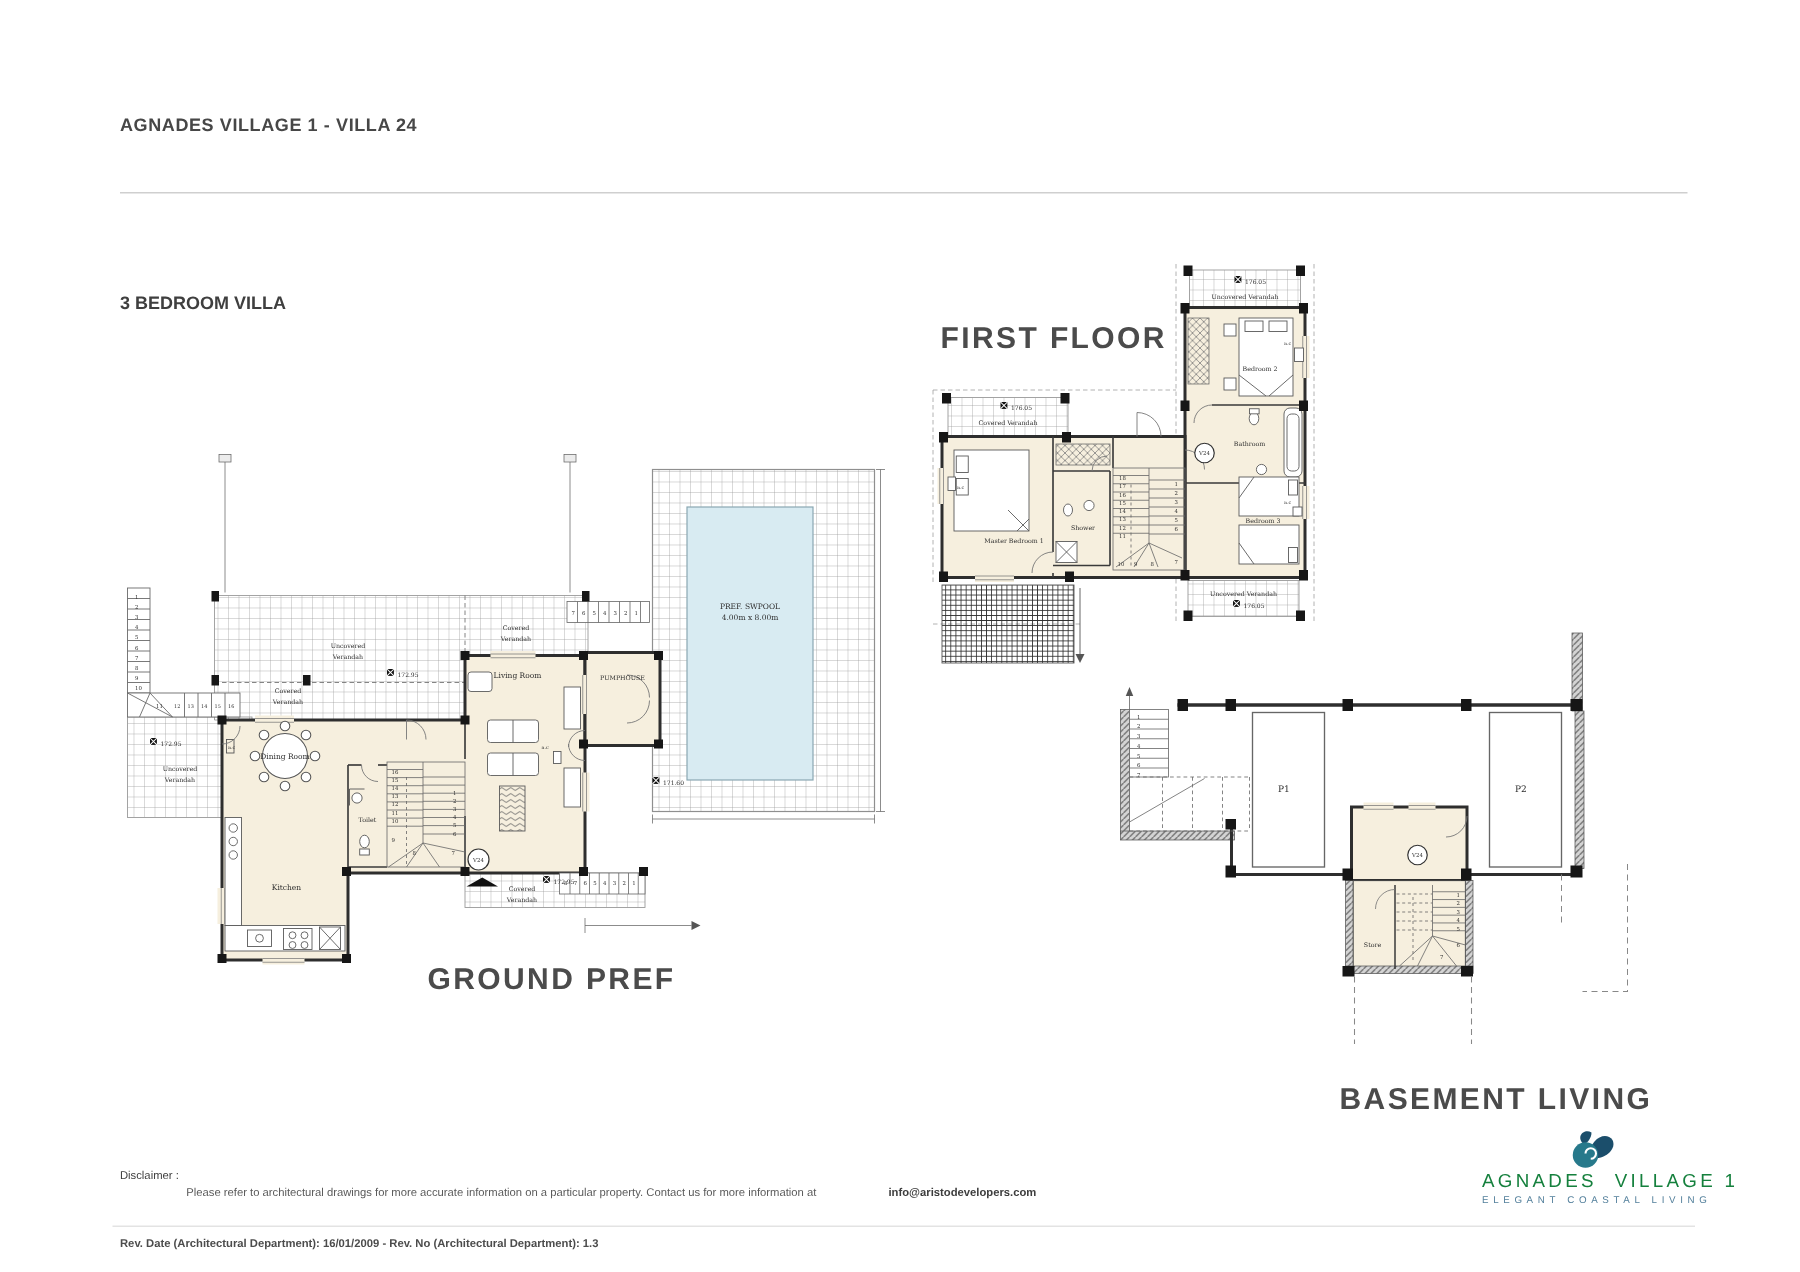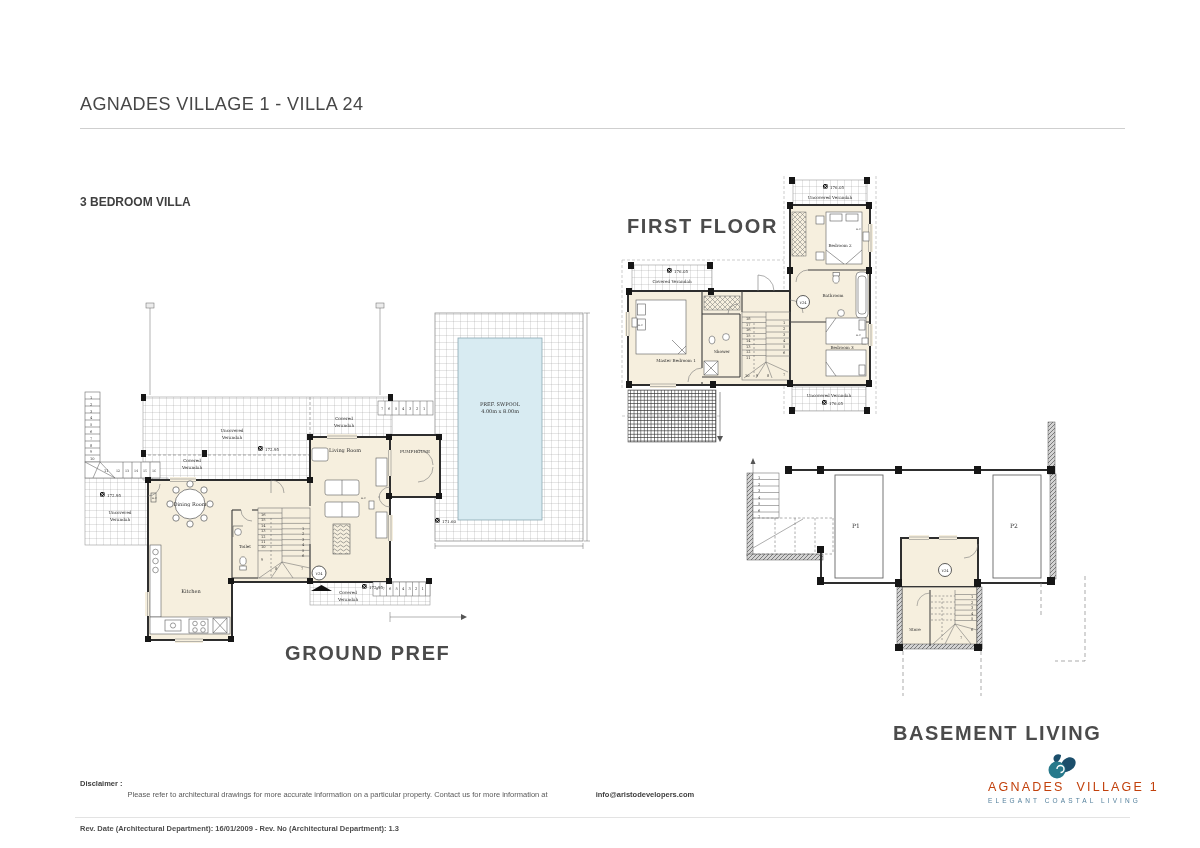--- a/index.html
+++ b/index.html
@@ -1,37 +1,37 @@
 <!DOCTYPE html>
 <html><head>
 <meta charset="utf-8">
 <style>
   html,body{margin:0;padding:0;background:#fff;}
   .sheet{position:relative;width:1200px;height:848px;background:#ffffff;overflow:hidden;
          font-family:"Liberation Sans",sans-serif;color:#4a4a4a;}
-  .title{position:absolute;left:80px;top:94px;font-size:18px;font-weight:400;letter-spacing:.4px;color:#474747;}
+  .title{position:absolute;left:80px;top:76px;font-size:12px;font-weight:700;letter-spacing:.4px;color:#474747;}
   .rule{position:absolute;left:80px;top:128px;width:1045px;border-top:1px solid #cfcfcf;}
   .subtitle{position:absolute;left:80px;top:149px;font-size:12px;font-weight:700;color:#3f3f3f;margin-top:46px;}
   .floor-label{position:absolute;font-size:20px;letter-spacing:1.6px;color:#4b4b4b;font-weight:700;}
   svg text{font-family:"DejaVu Serif",serif;fill:#2f2f2f;}
   .rm{font-size:5px;}
   .sm{font-size:4.2px;}
   .lv{font-size:4px;}
   .num{font-size:3.6px;}
   .tiny{font-size:3.3px;}
   .mid{text-anchor:middle;}
   .footer{position:absolute;left:80px;top:778px;width:900px;font-size:7.5px;color:#5a5a5a;line-height:1.5;}
   .footer .grid{display:grid;grid-template-columns:auto 1fr;column-gap:5px;}
-  .dlabel{font-weight:700;color:#3d3d3d;white-space:nowrap;}
+  .dlabel{font-weight:400;color:#3d3d3d;white-space:nowrap;}
   .b{font-weight:700;color:#3d3d3d;margin-left:46px;}
   .revline{position:absolute;left:75px;top:817px;width:1050px;border-top:1px solid #e3e3e3;padding-top:6px;
            font-size:7.5px;font-weight:700;color:#4c4c4c;padding-left:5px;}
   .logo{position:absolute;left:988px;top:752px;width:145px;text-align:center;}
   .logo .icon{height:30px;margin-bottom:-2px;}
-  .logo .name{font-size:12.5px;letter-spacing:2.2px;color:#c2410c;white-space:nowrap;font-weight:500;}
+  .logo .name{font-size:12.5px;letter-spacing:2.2px;color:#15803d;white-space:nowrap;font-weight:500;}
   .logo .name .gap{display:inline-block;width:12px;}
   .logo .tag{margin-top:3px;font-size:6.5px;letter-spacing:3.1px;color:#54809c;white-space:nowrap;}
   .plan{position:absolute;}
 </style>
 </head>
 <body>
 
 <div class="sheet">
 
   <svg width="0" height="0" style="position:absolute">

